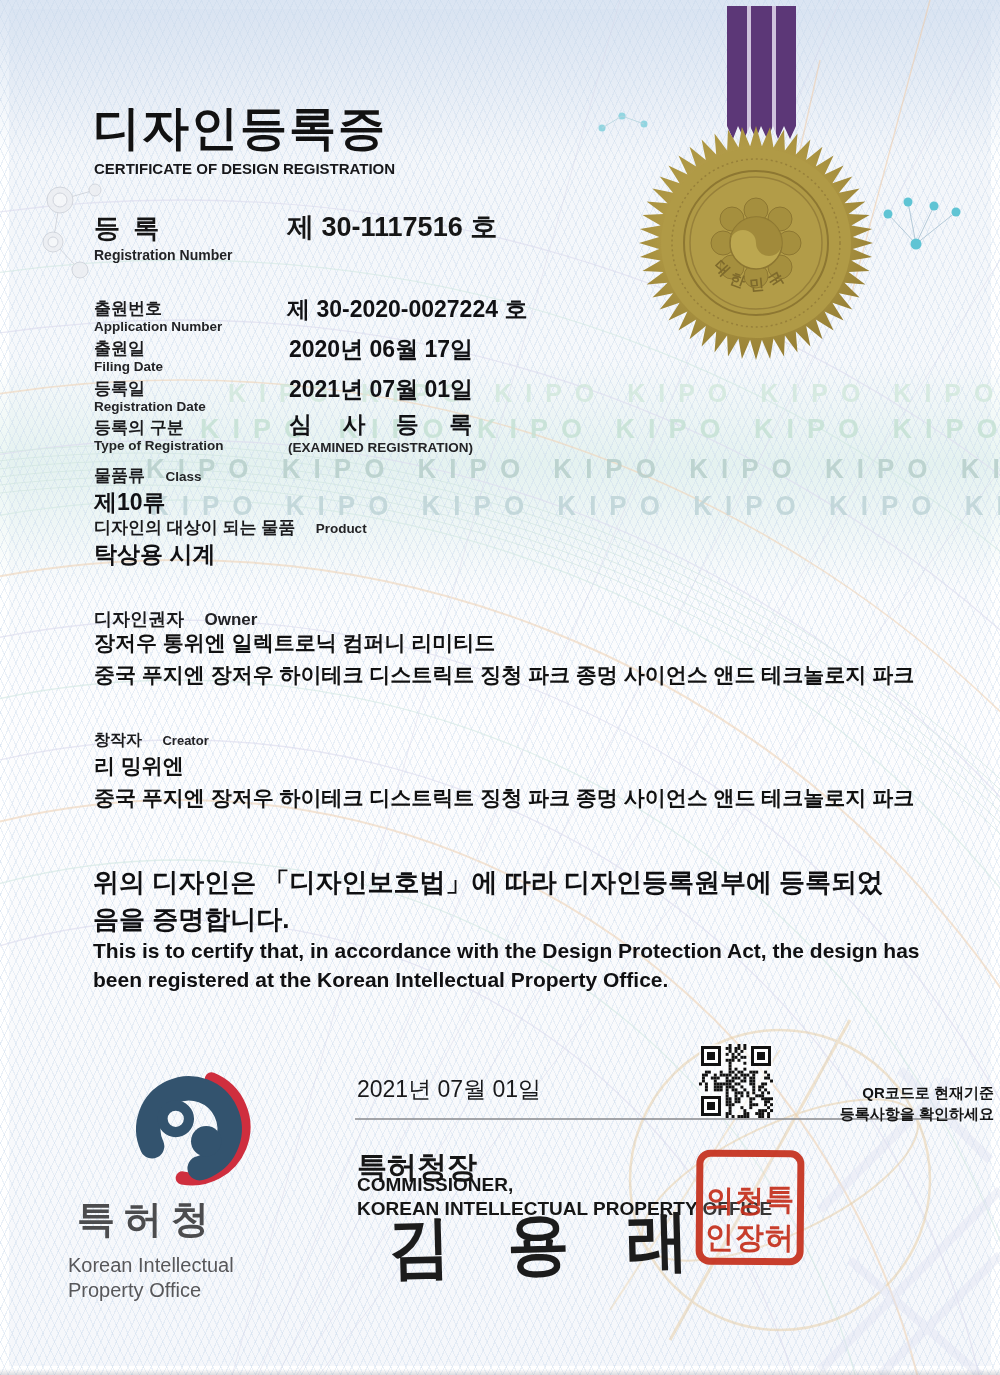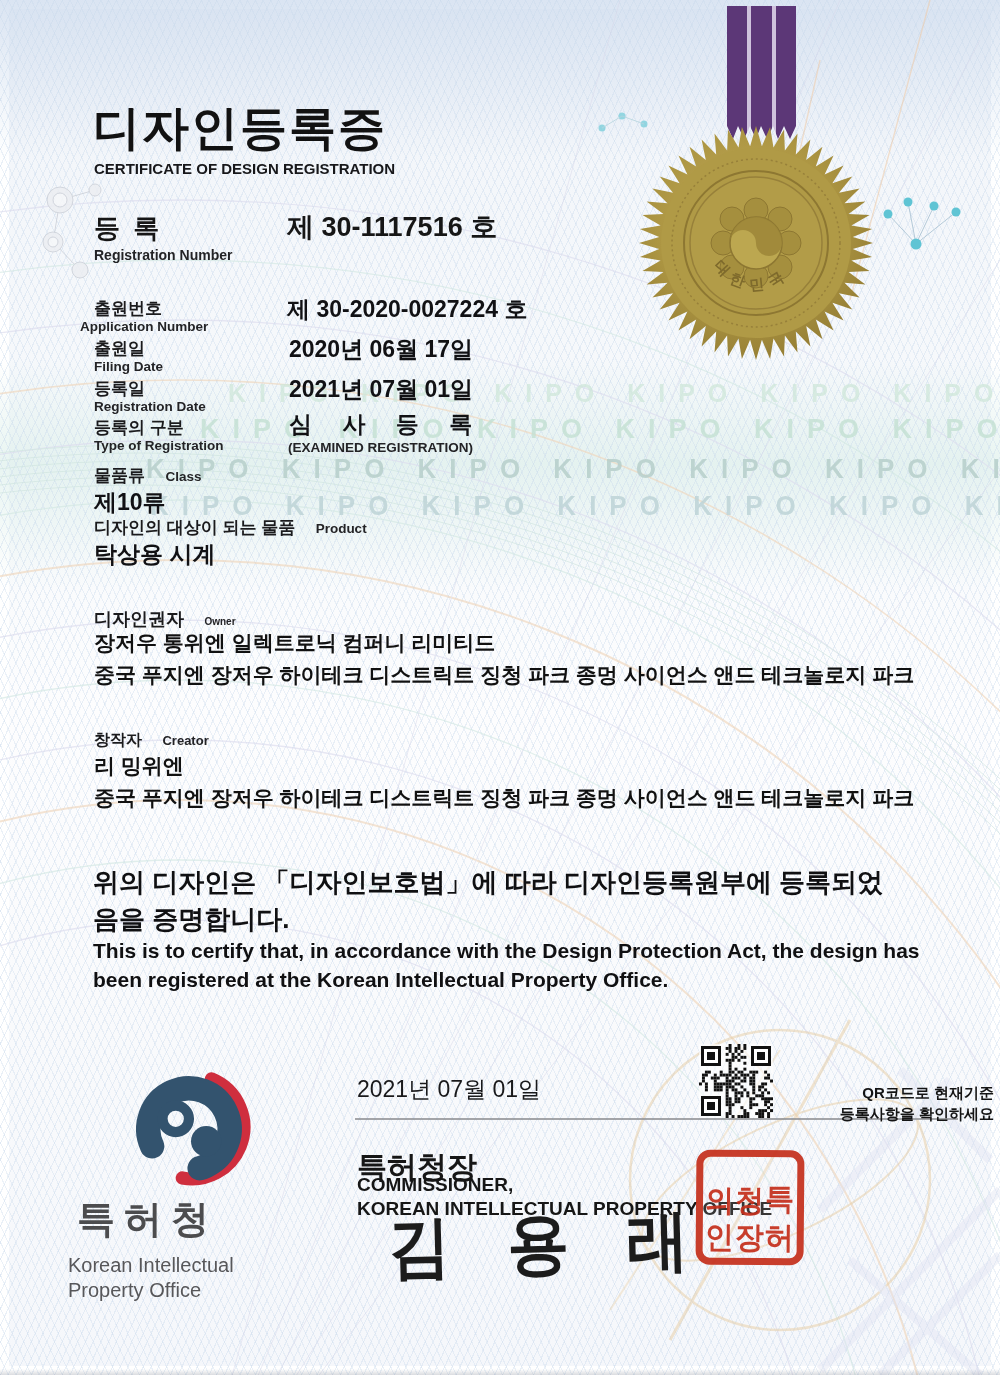--- a/index.html
+++ b/index.html
@@ -211,21 +211,21 @@
   </svg>
 
   <div class="title-ko">디자인등록증</div>
   <div class="title-en">CERTIFICATE OF DESIGN REGISTRATION</div>
 
   <div class="abs big-lbl" style="left:94px;top:211px;">등 록</div>
   <div class="abs lbl-en" style="left:94px;top:247px;font-size:14px;">Registration Number</div>
   <div class="abs big-val" style="left:287px;top:209px;">제 30-1117516 호</div>
 
   <div class="abs lbl-ko" style="left:94px;top:297px;">출원번호</div>
-  <div class="abs lbl-en" style="left:80px;top:319px;">Application Number</div>
+  <div class="abs lbl-en" style="left:94px;top:319px;">Application Number</div>
   <div class="abs val" style="left:287px;top:294px;">제 30-2020-0027224 호</div>
 
   <div class="abs lbl-ko" style="left:94px;top:337px;">출원일</div>
   <div class="abs lbl-en" style="left:94px;top:359px;">Filing Date</div>
   <div class="abs val" style="left:289px;top:334px;">2020년 06월 17일</div>
 
   <div class="abs lbl-ko" style="left:94px;top:377px;">등록일</div>
   <div class="abs lbl-en" style="left:94px;top:399px;">Registration Date</div>
   <div class="abs val" style="left:289px;top:374px;">2021년 07월 01일</div>
 
@@ -241,21 +241,21 @@
   <div class="abs val" style="left:94px;top:487px;">제10류</div>
 
   <div class="abs inline-row" style="left:94px;top:516px;">
     <span class="lbl-ko">디자인의 대상이 되는 물품</span>
     <span class="lbl-en">Product</span>
   </div>
   <div class="abs val" style="left:94px;top:539px;">탁상용 시계</div>
 
   <div class="abs inline-row" style="left:94px;top:607px;">
     <span class="lbl-ko" style="font-size:18px;">디자인권자</span>
-    <span class="lbl-en" style="font-size:10px;text-align:center;">Owner</span>
+    <span class="lbl-en" style="font-size:17px;text-align:center;">Owner</span>
   </div>
   <div class="abs bold21" style="left:94px;top:629px;">장저우 통위엔 일렉트로닉 컴퍼니 리미티드</div>
   <div class="abs bold21" style="left:94px;top:661px;">중국 푸지엔 장저우 하이테크 디스트릭트 징청 파크 종멍 사이언스 앤드 테크놀로지 파크</div>
 
   <div class="abs inline-row" style="left:94px;top:730px;">
     <span class="lbl-ko" style="font-size:16px;">창작자</span>
     <span class="lbl-en" style="font-size:13px;">Creator</span>
   </div>
   <div class="abs bold21" style="left:94px;top:752px;">리 밍위엔</div>
   <div class="abs bold21" style="left:94px;top:784px;">중국 푸지엔 장저우 하이테크 디스트릭트 징청 파크 종멍 사이언스 앤드 테크놀로지 파크</div>

